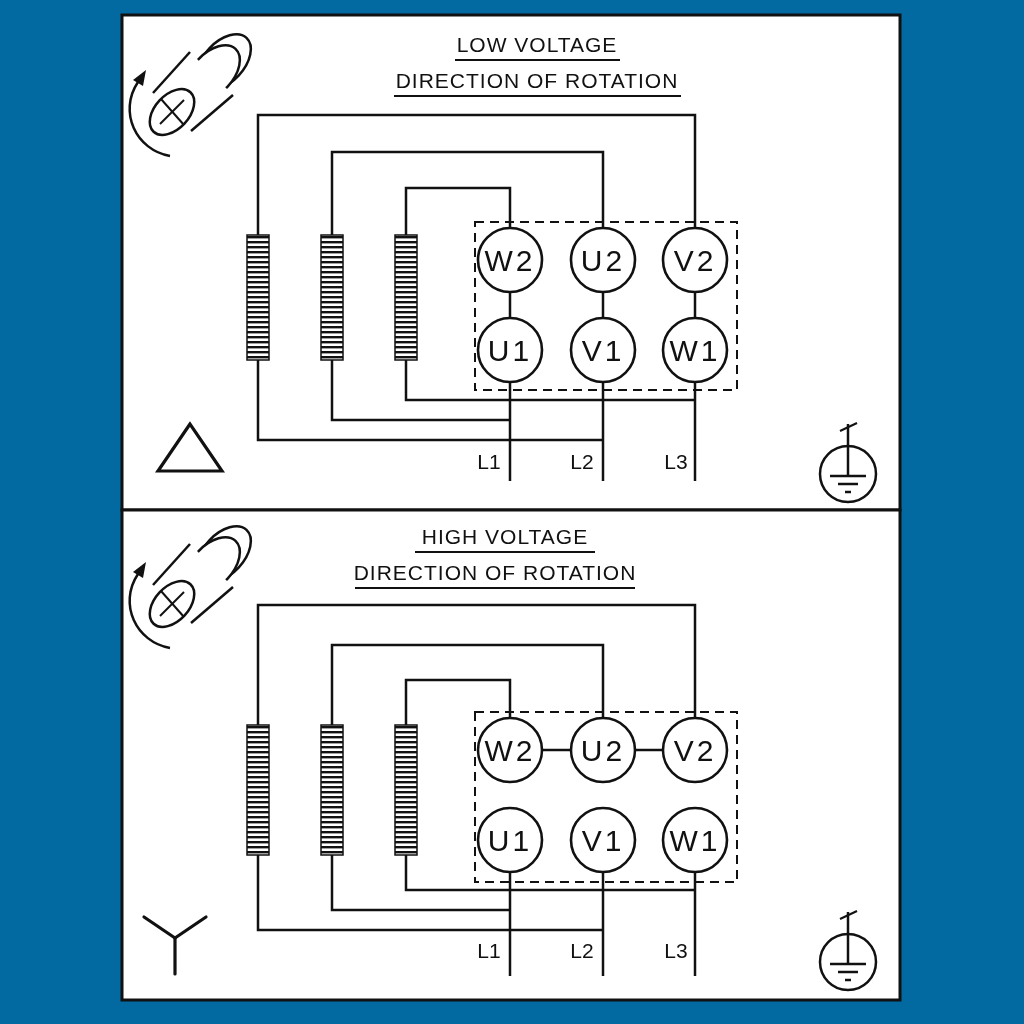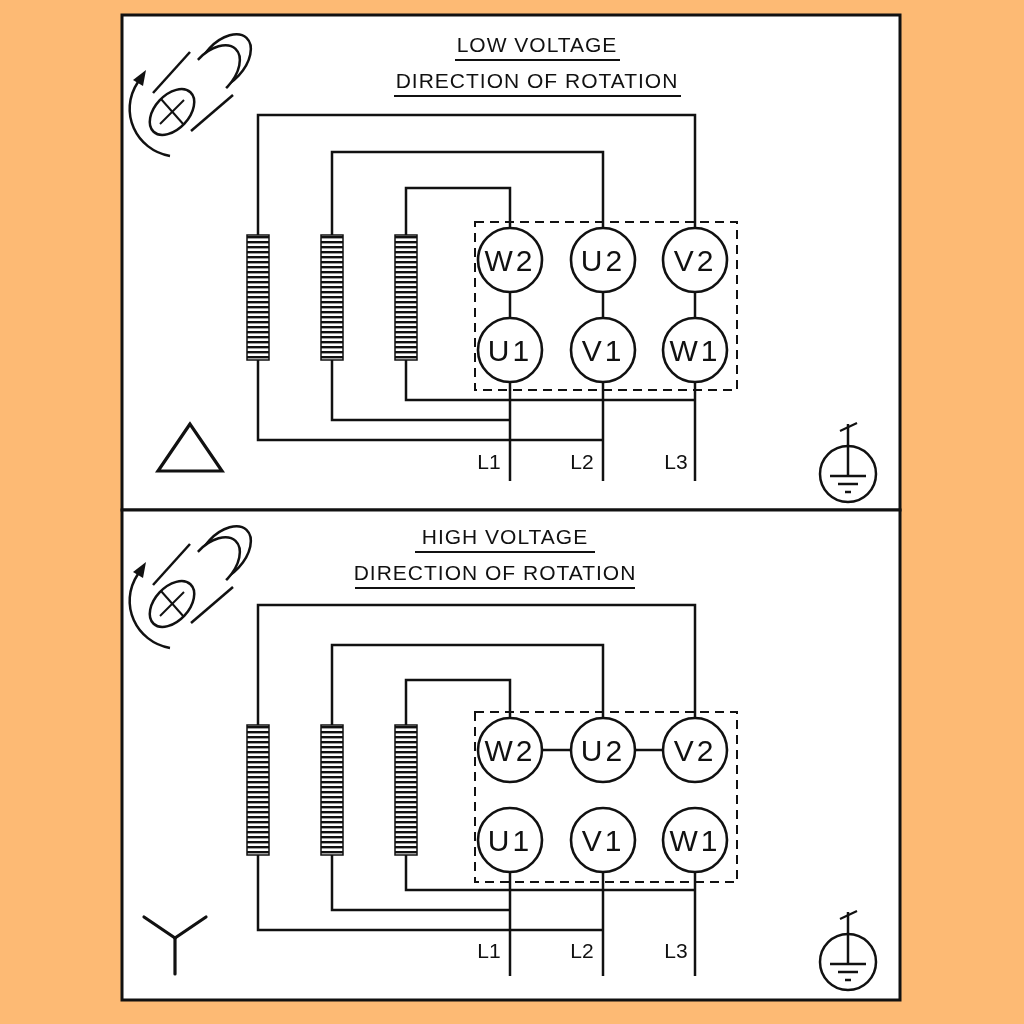--- a/index.html
+++ b/index.html
@@ -1,16 +1,16 @@
 <!DOCTYPE html>
 <html><head>
 <meta charset="utf-8">
 <style>
   html, body { margin: 0; padding: 0; background: #ffffff; }
-  .stage { width: 1024px; height: 1024px; position: relative; background: #fdba74; }
+  .stage { width: 1024px; height: 1024px; position: relative; background: #0369a1; }
   svg { display: block; }
   .panel-border { fill: #ffffff; stroke: #111111; stroke-width: 3; }
   .wire { stroke: #111111; stroke-width: 2.5; fill: none; }
   .dashed-box { fill: none; stroke: #111111; stroke-width: 2; stroke-dasharray: 9 6; }
   .term-circle { fill: #ffffff; stroke: #111111; stroke-width: 2.6; }
   .term-label { font-family: "Liberation Sans", sans-serif; font-size: 30px; letter-spacing: 3px; fill: #111111; text-anchor: middle; }
   .title { font-family: "Liberation Sans", sans-serif; font-size: 21px; letter-spacing: 1px; fill: #111111; text-anchor: middle; }
   .lline { font-family: "Liberation Sans", sans-serif; font-size: 21px; fill: #111111; text-anchor: middle; }
   .underline { stroke: #111111; stroke-width: 1.8; }
   .sym { fill: none; stroke: #111111; stroke-width: 3.2; stroke-linecap: round; }

